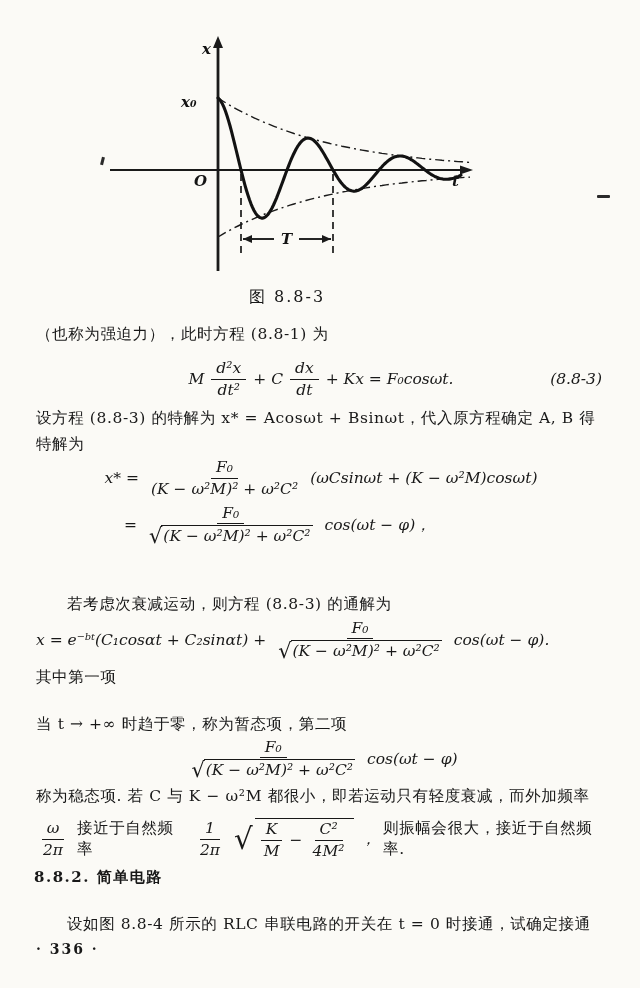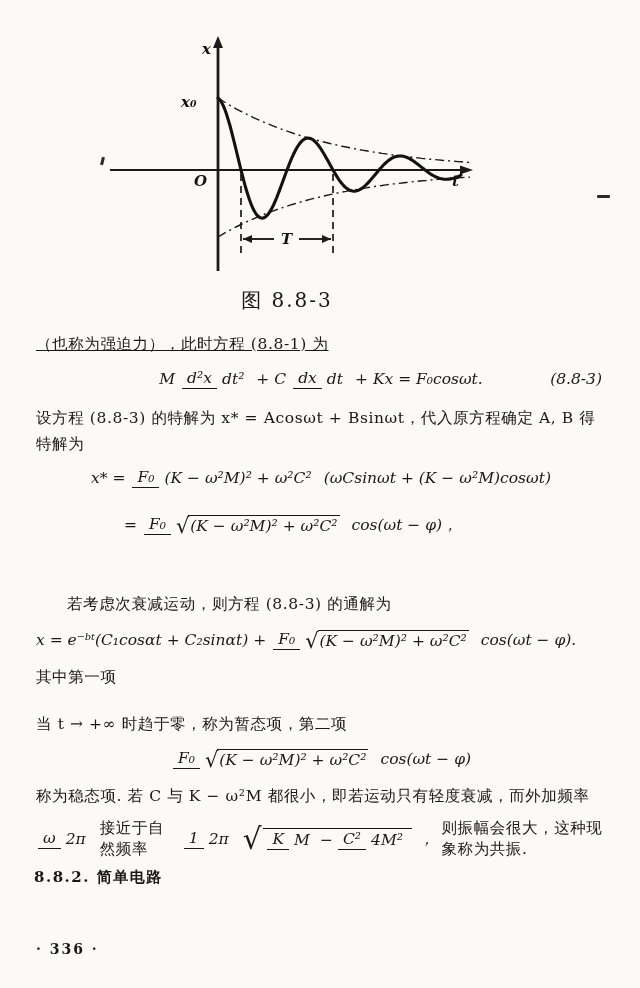--- a/index.html
+++ b/index.html
@@ -13,31 +13,31 @@
     font-size:15.5px;line-height:24px;letter-spacing:0.6px;
   }
   .indent{text-indent:2em;}
   .eqrow{
     position:absolute;left:36px;width:570px;
     display:flex;justify-content:center;align-items:center;gap:5px;
     font-size:15.5px;
   }
   .eqrow.leftalign{justify-content:flex-start;}
   .math{font-style:italic;white-space:nowrap;}
-  .frac{display:inline-flex;flex-direction:row;align-items:center;vertical-align:middle;margin:0 2px;}
+  .frac{display:inline-flex;flex-direction:column;align-items:center;vertical-align:middle;margin:0 2px;}
   .frac .num{display:block;padding:0 5px 1px 5px;border-bottom:1.6px solid #181818;line-height:1.2;text-align:center;}
   .frac .den{display:flex;align-items:flex-start;padding:1px 5px 0 5px;line-height:1.2;text-align:center;}
   .sqrt{font-style:normal;font-size:1.35em;line-height:1;margin-right:-1px;position:relative;top:1px;}
   .rootbar{border-top:1.6px solid #181818;padding:1px 2px 0 2px;display:inline-flex;align-items:center;gap:3px;}
   .eqtag{position:absolute;right:4px;font-style:italic;}
   .heading{
     position:absolute;left:34px;font-size:15px;font-weight:bold;letter-spacing:1.5px;
   }
   .pagenum{position:absolute;left:36px;font-size:14px;font-weight:bold;letter-spacing:2px;}
-  .caption{position:absolute;font-size:20px;letter-spacing:2px;}
+  .caption{position:absolute;font-size:16px;letter-spacing:2px;}
   .figtext{font-family:"DejaVu Serif",serif;font-style:italic;font-weight:bold;font-size:15px;fill:#141414;}
   .vdash{stroke:#1a1a1a;stroke-width:1.7;stroke-dasharray:7 5;}
   .envdash{fill:none;stroke:#1a1a1a;stroke-width:1.4;stroke-dasharray:9 4 2 4;}
   .speck{position:absolute;background:#2a2a2a;}
 </style>
 </head>
 <body>
 
 <div class="page">
 
@@ -67,21 +67,21 @@
     <text class="figtext" x="99" y="153">O</text>
     <text class="figtext" x="357" y="153">t</text>
     <text id="t-label" class="figtext" x="186" y="211">T</text>
   </svg>
 
   <div class="speck" style="left:101px;top:157px;width:3px;height:8px;transform:rotate(14deg);"></div>
   <div class="speck" style="left:597px;top:195px;width:13px;height:3px;border-radius:1px;"></div>
 
   <div class="caption" style="top:287px;left:100px;width:374px;text-align:center;">图   8.8-3</div>
 
-  <div class="tline" style="top:332px;text-decoration:underline;">（也称为强迫力），此时方程 (8.8-1) 为</div>
+  <div class="tline" style="top:322px;">（也称为强迫力），此时方程 (8.8-1) 为</div>
 
   <div class="eqrow" style="top:356px;height:46px;">
     <span class="math">M</span>
     <span class="frac">
       <span class="num math">d²x</span>
       <span class="den math">dt²</span>
     </span>
     <span class="math">+  C</span>
     <span class="frac">
       <span class="num math">dx</span>
@@ -164,21 +164,22 @@
         <span class="num math">K</span>
         <span class="den math">M</span>
       </span>
       <span class="math">−</span>
       <span class="frac">
         <span class="num math">C²</span>
         <span class="den math">4M²</span>
       </span>
     </span>
     <span class="math">，</span>
-    <span style="letter-spacing:0.6px;">则振幅会很大，这种现象称为共振.</span>
+    <span style="letter-spacing:0.6px;">则振幅会很大，接近于自然频率.</span>
   </div>
 
   <div class="heading" style="top:868px;">8.8.2. 简单电路</div>
 
+  <div class="tline indent" style="top:912px;">设如图 8.8-4 所示的 RLC 串联电路的开关在 t = 0 时接通，试确定接通</div>
 
   <div class="pagenum" style="top:941px;">· 336 ·</div>
 
 </div>
 
 </body></html>

